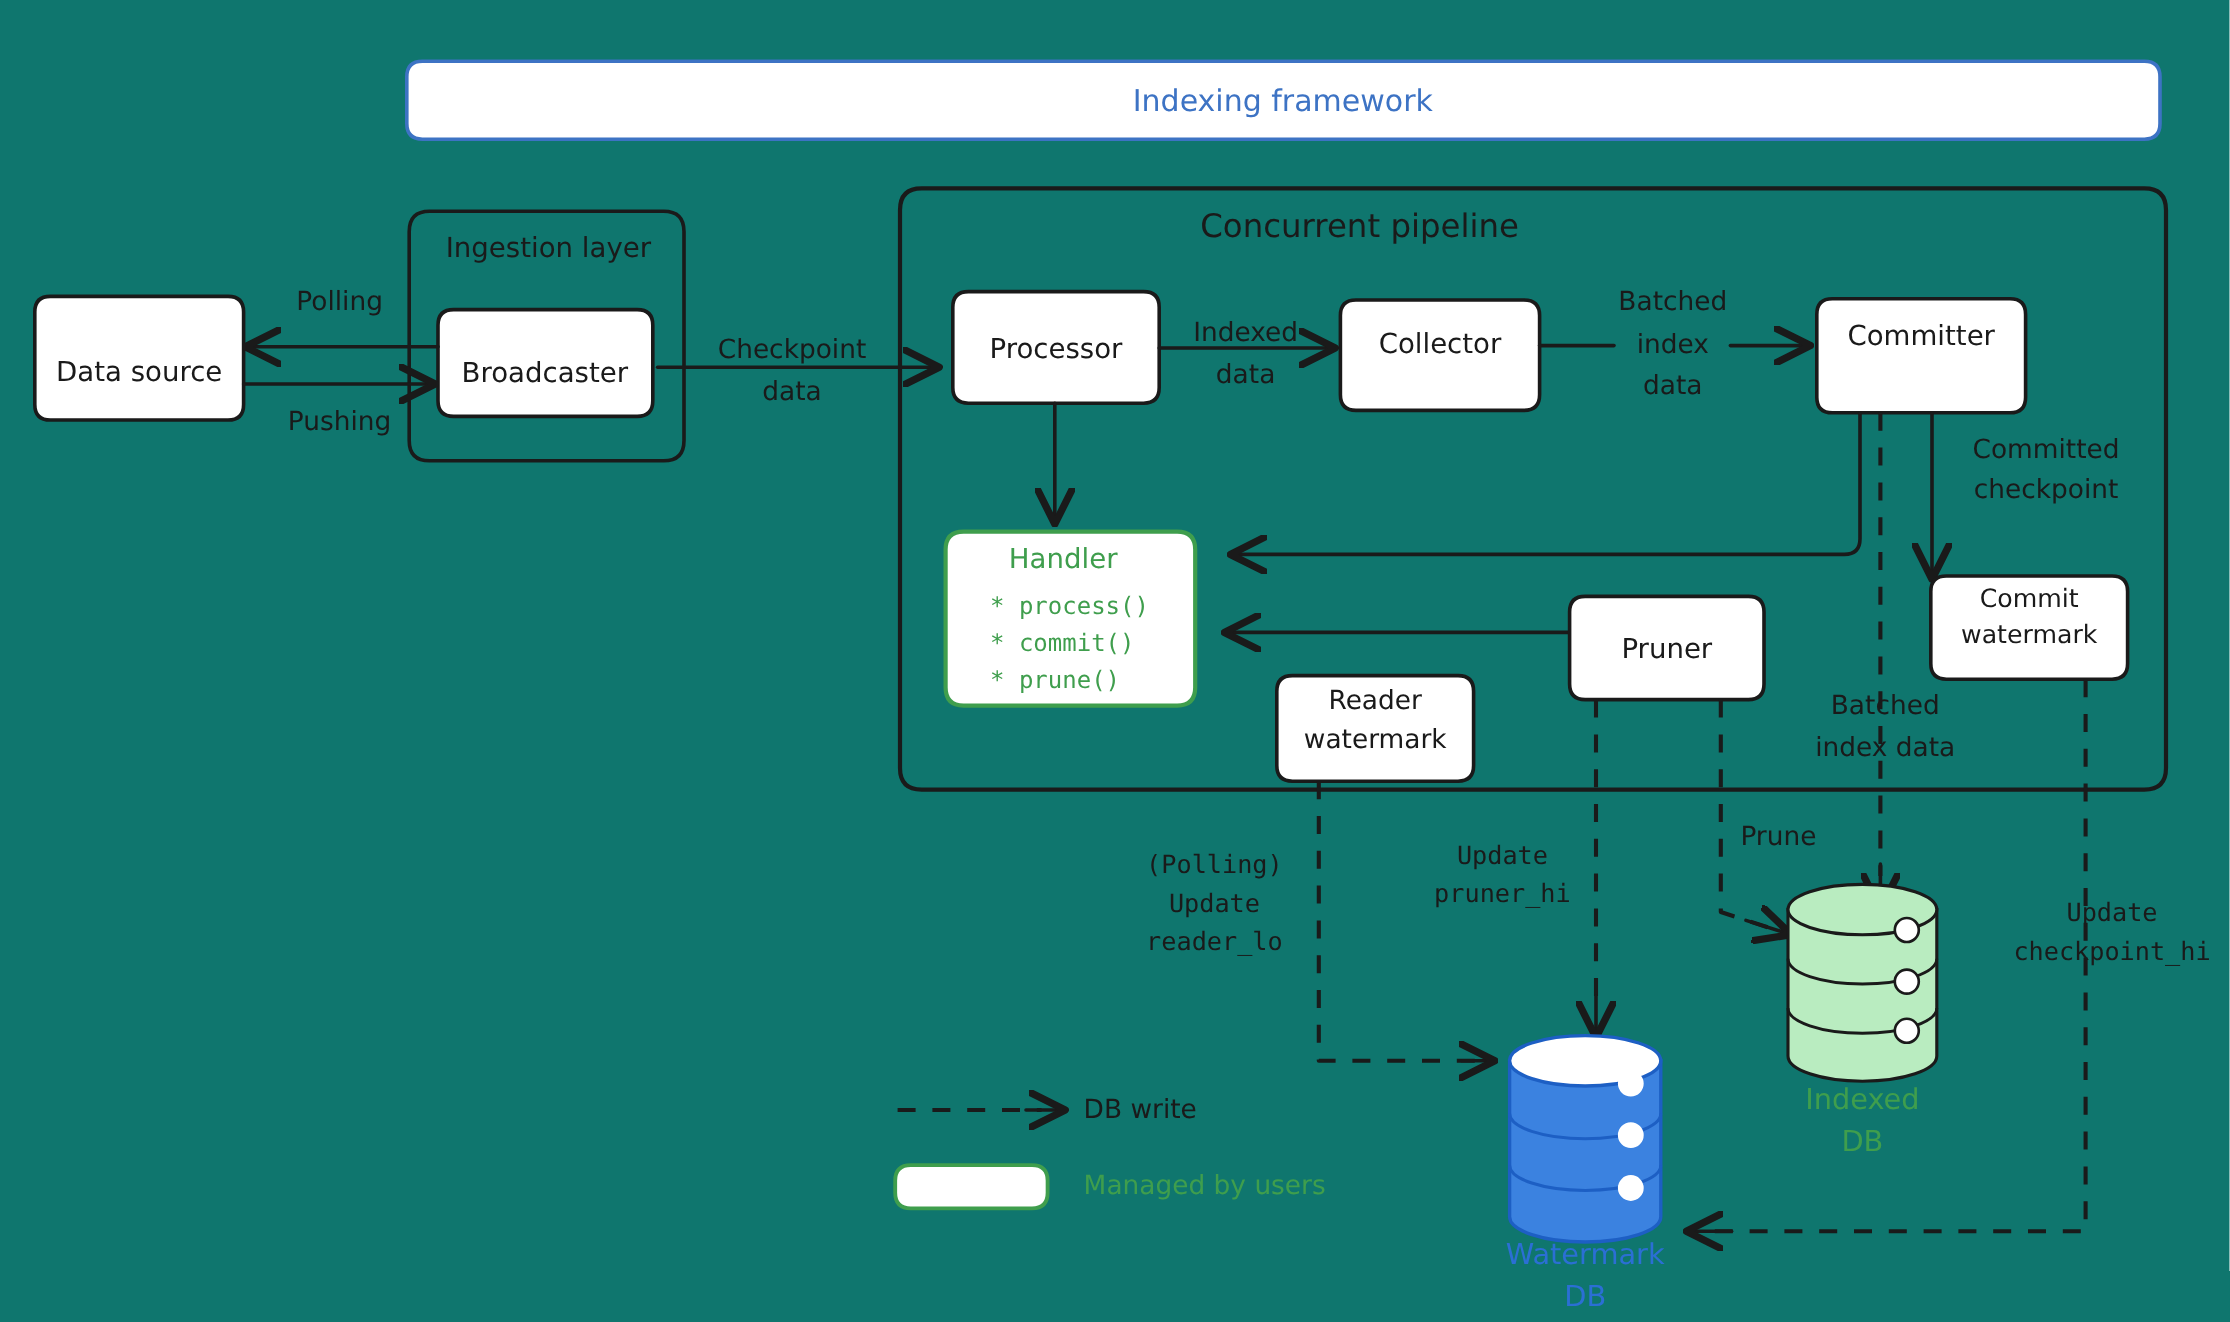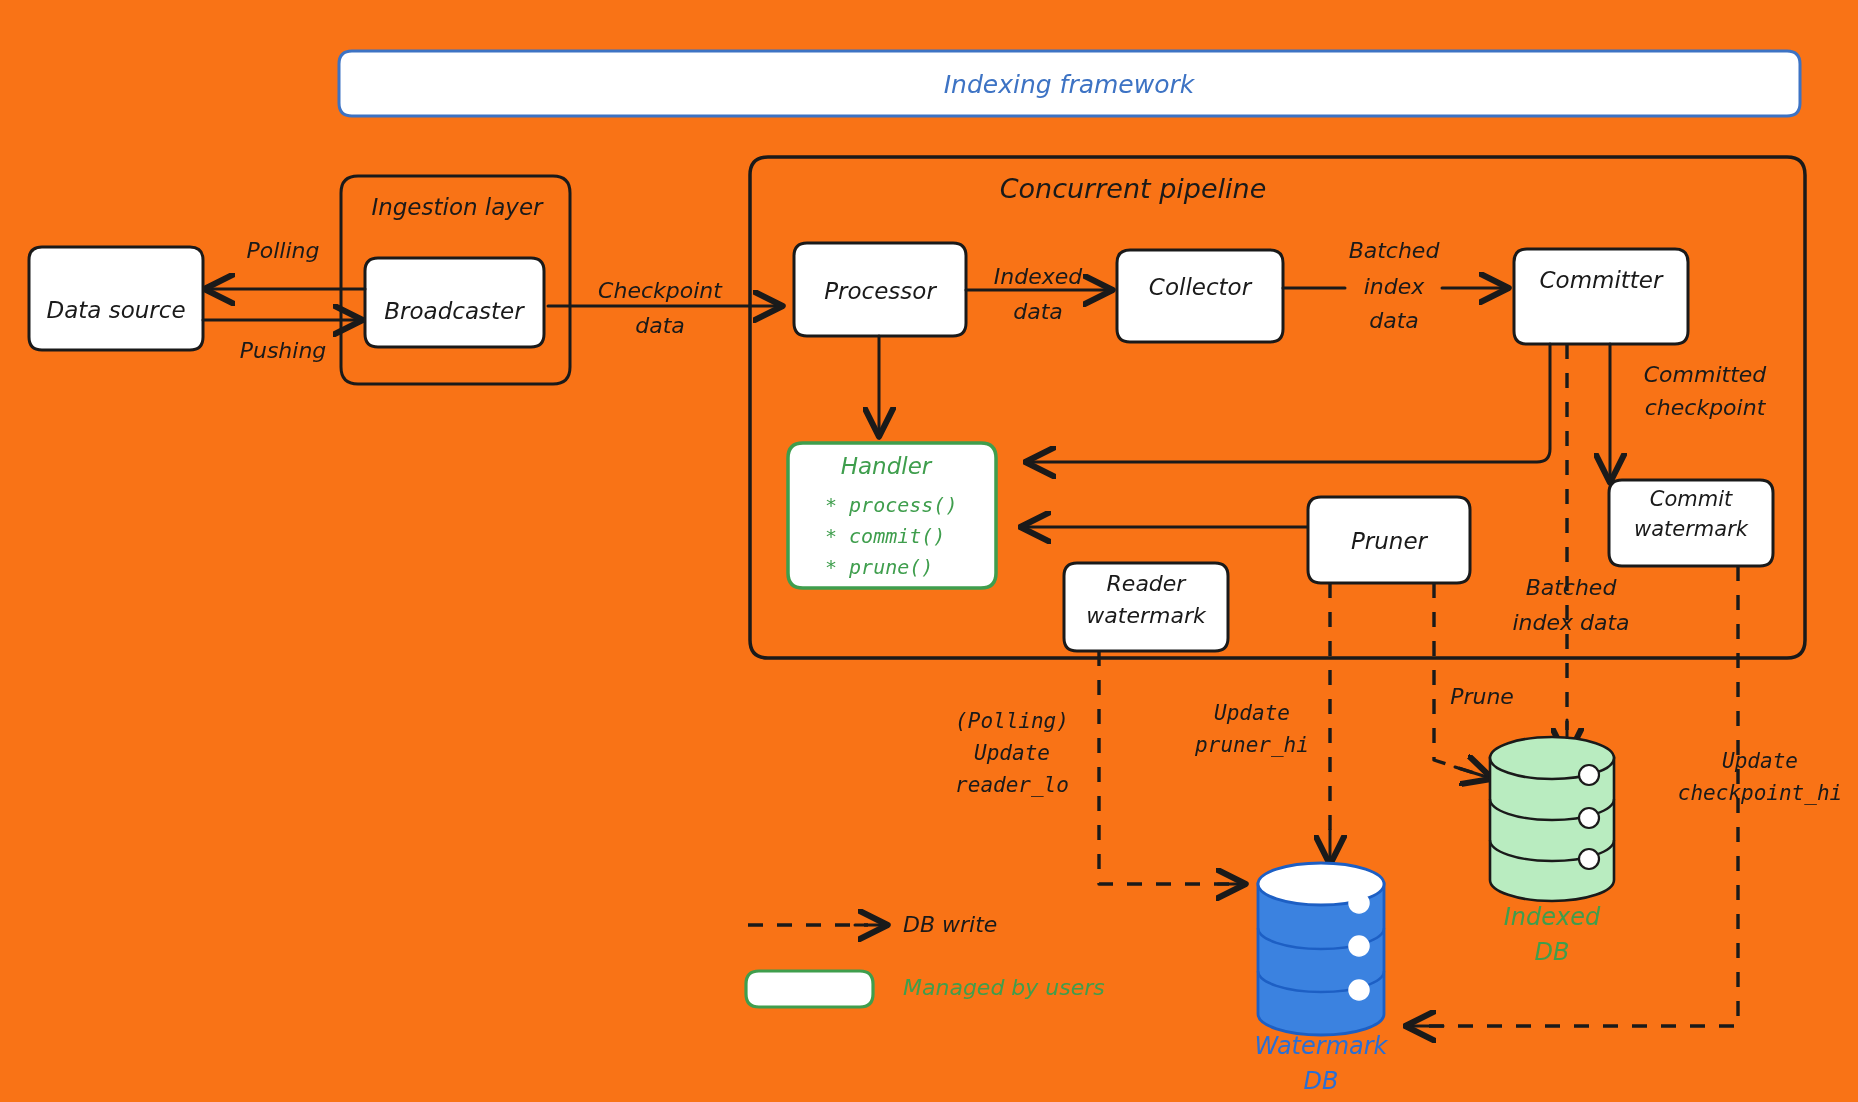--- a/index.html
+++ b/index.html
@@ -4,24 +4,23 @@
 <style>
   html, body {
     margin: 0;
     padding: 0;
     background: #ffffff;
   }
   #canvas {
     position: relative;
     width: 1858px;
     height: 1102px;
-    background: #f97316;
+    background: #0f766e;
     font-family: "DejaVu Sans", sans-serif;
     overflow: hidden;
-    font-style: italic;
   }
   svg.layer {
     position: absolute;
     left: 0; top: 0;
     width: 1858px;
     height: 1102px;
   }
   .hand {
     font-family: "DejaVu Sans", sans-serif;
     font-weight: 400;

